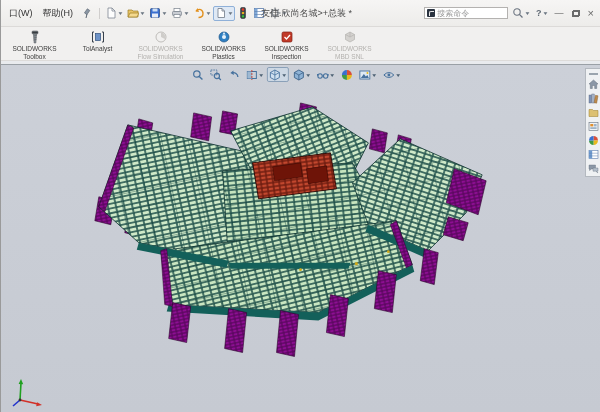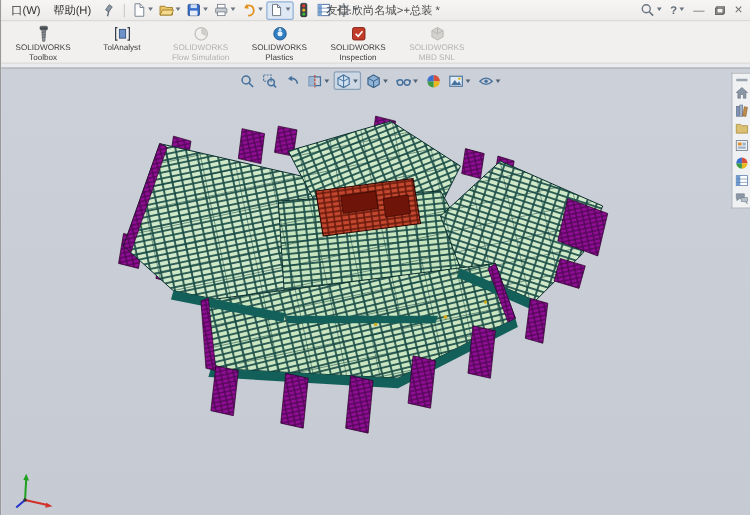--- a/index.html
+++ b/index.html
@@ -1,21 +1,21 @@
 <!DOCTYPE html>
 <html><head>
 <meta charset="utf-8">
 <style>
   * { margin:0; padding:0; box-sizing:border-box; }
   html,body { width:600px; height:412px; overflow:hidden;
     font-family:"Liberation Sans", sans-serif; }
   .app { width:600px; height:412px; background:#f1f0ef; border-left:1px solid #9a9a9a; display:flex; flex-direction:column; }
 
   
-  .titlebar { height:17px; background:linear-gradient(#f6f5f4,#edecea); border-bottom:1px solid #dcdad8;
+  .titlebar { height:27px; background:linear-gradient(#f6f5f4,#edecea); border-bottom:1px solid #dcdad8;
     display:flex; align-items:center; position:relative; padding:0 3px; flex:none;justify-content:center; }
   .menu-item { font-size:9px; color:#333; padding:1px 5px; cursor:default; }
   .pin { width:10px; height:11px; margin:0 4px; }
   .tb-sep { width:1px; height:11px; background:#d0cecd; margin:0 3px; }
   .qbtn { display:flex; align-items:center; height:15px; padding:0 1px; border:1px solid transparent; border-radius:2px; }
   .qbtn.pressed { background:#dfe9f5; border-color:#8fb0d8; }
   .qbtn svg { width:12px; height:12px; }
   .caret { font-size:5px; color:#6b7682; margin-left:1px; transform:scaleX(1.3); }
   .win-title { position:absolute; left:0; right:0; text-align:center; font-size:9px; color:#4a4a4a; pointer-events:none;margin-left:12px; }
   .tb-right { margin-left:auto; display:flex; align-items:center; gap:2px; z-index:2; }
@@ -150,20 +150,24 @@
           <line x1="8.5" y1="3.5" x2="9.8" y2="2.2"></line>
             <line x1="2.2" y1="9.8" x2="3.5" y2="8.5"></line>
         </g>
       </svg>
         <span class="caret">▼</span>
     </span>
 
     <div class="win-title">友佳.欣尚名城&gt;+总装 *</div>
 
     <div class="tb-right">
+      <span class="searchbox">
+        <span class="sw-logo"></span>
+        <input type="text" placeholder="搜索命令" style="">
+      </span>
       <span class="qbtn">
         <svg viewBox="0 0 12 12">
           <circle cx="5" cy="5" r="3.2" fill="none" stroke="#6b7480" stroke-width="1.1"></circle>
           <line x1="7.4" y1="7.4" x2="10.5" y2="10.5" stroke="#6b7480" stroke-width="1.3"></line>
         </svg>
           <span class="caret">▼</span>
       </span>
       <span class="qbtn">
         <span style="font-size:9px;color:#5f6974;font-weight:bold;">?</span>
         <span class="caret">▼</span>

